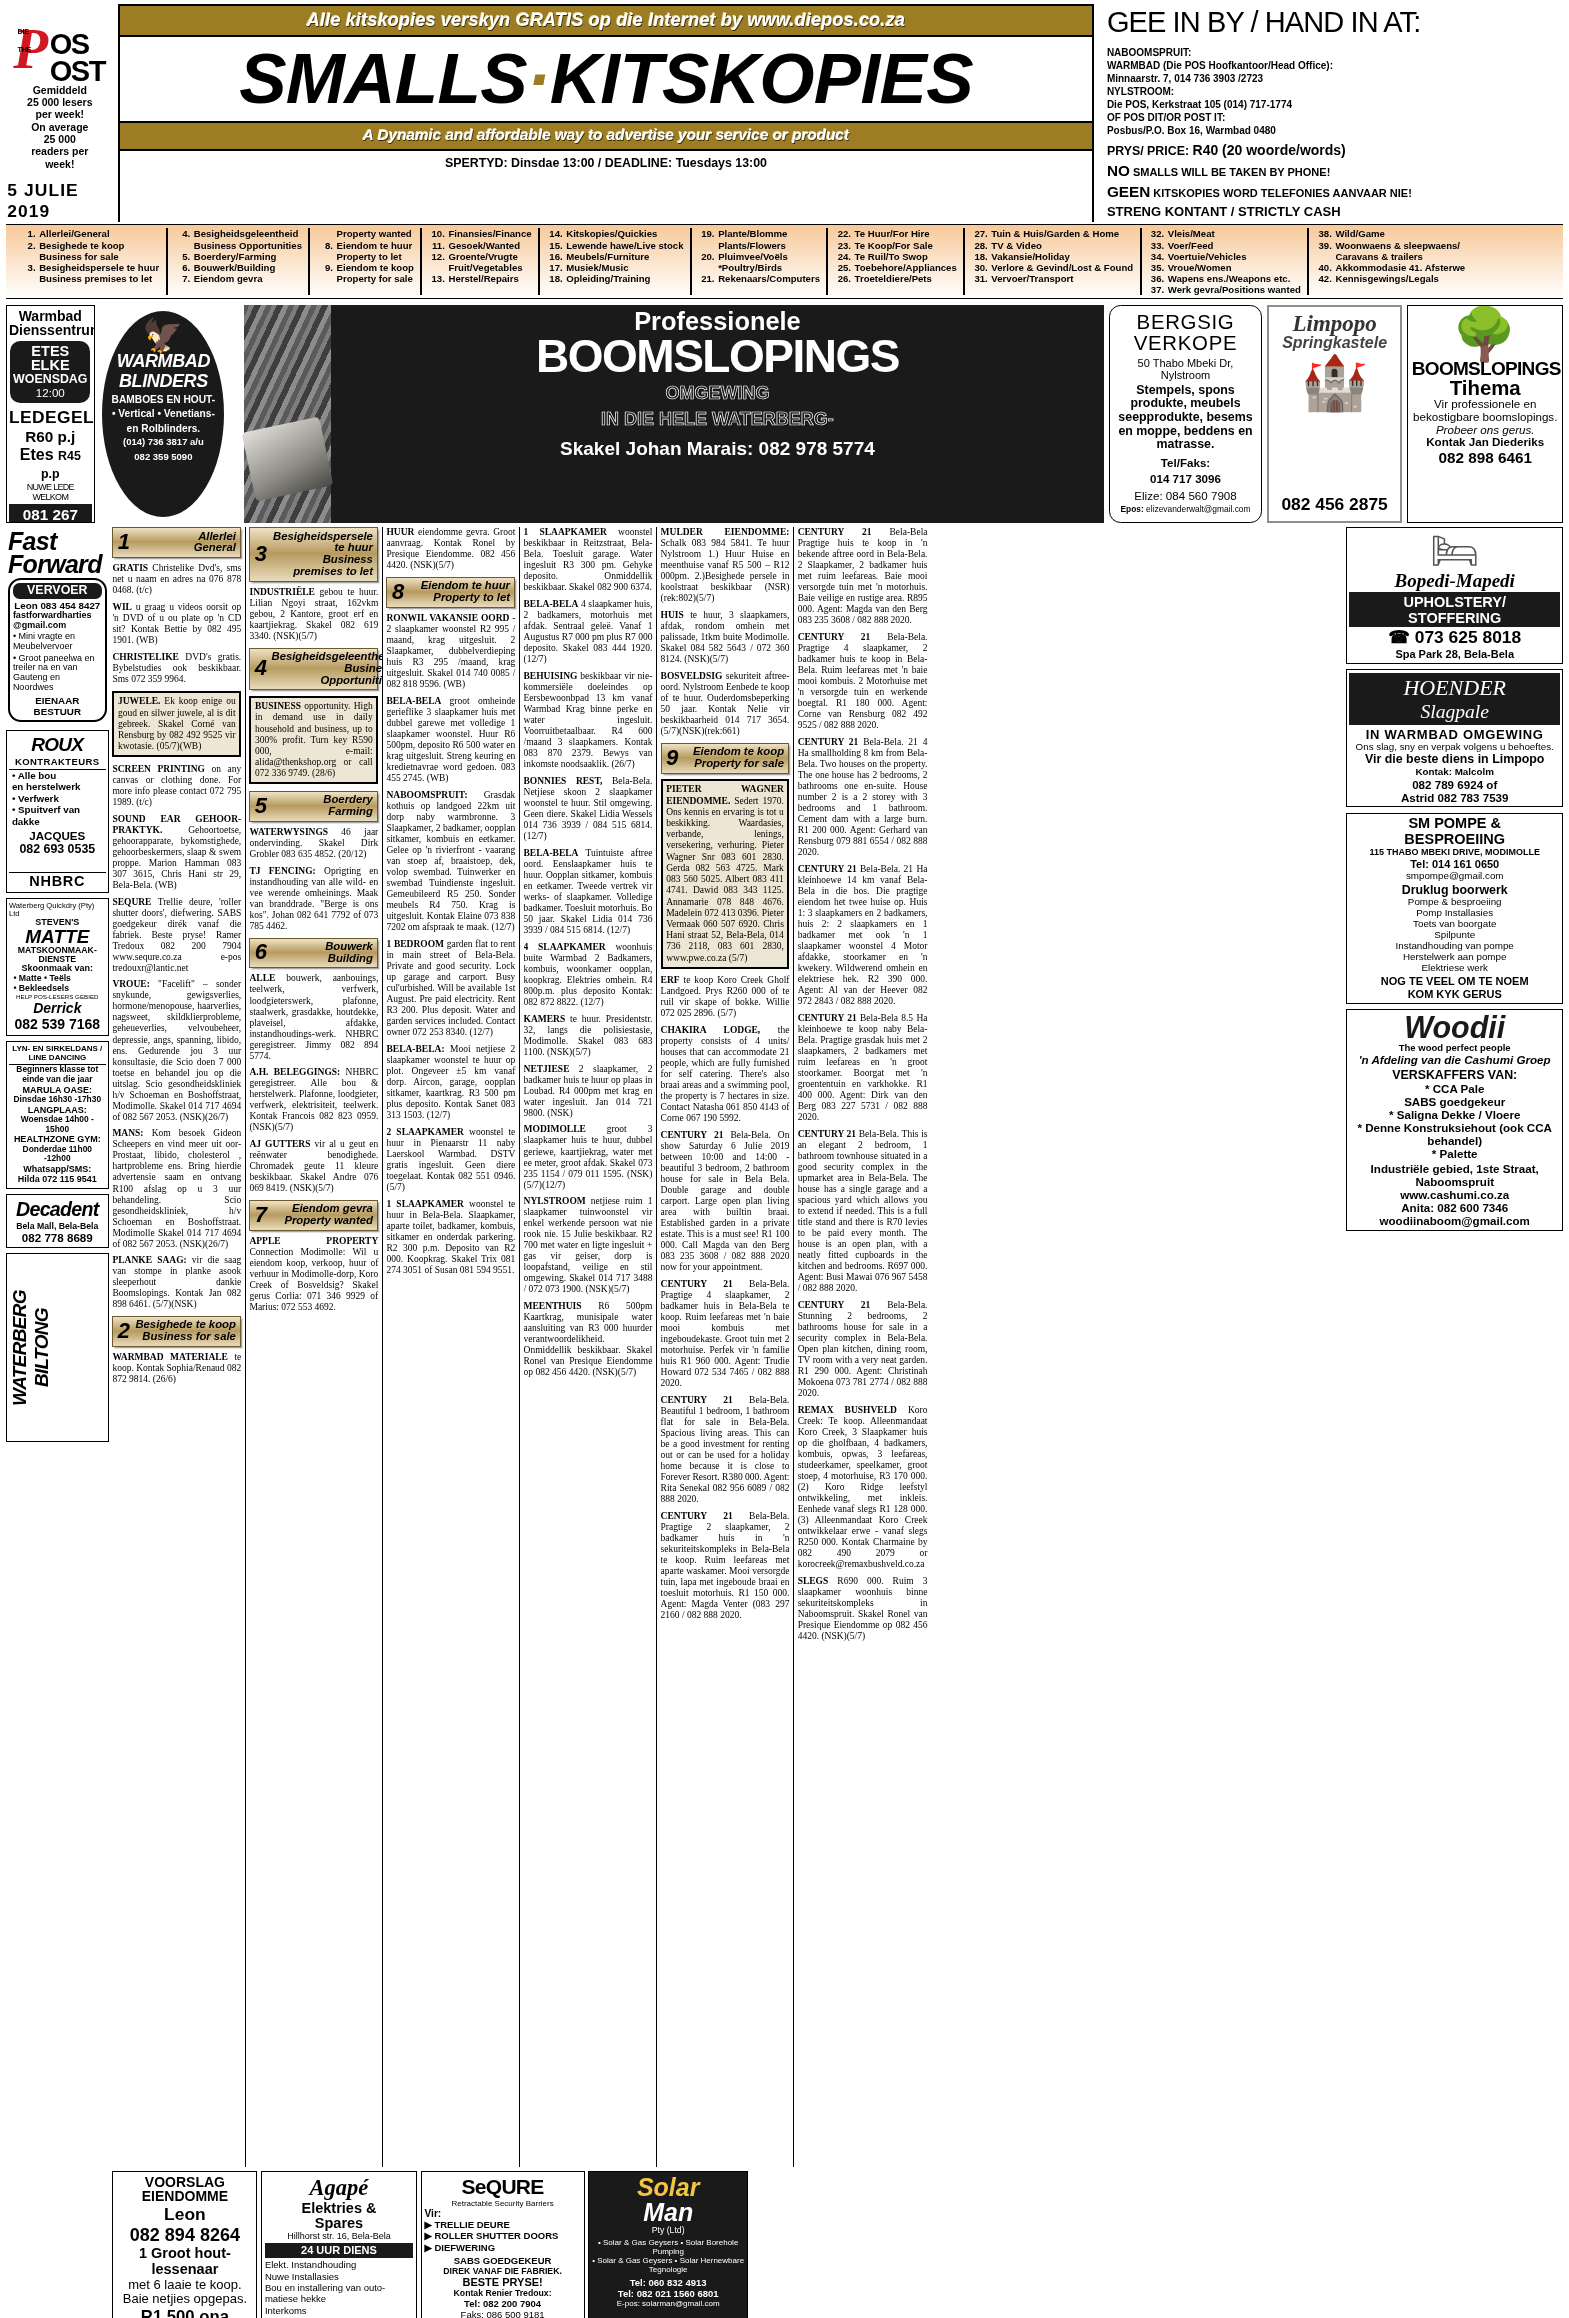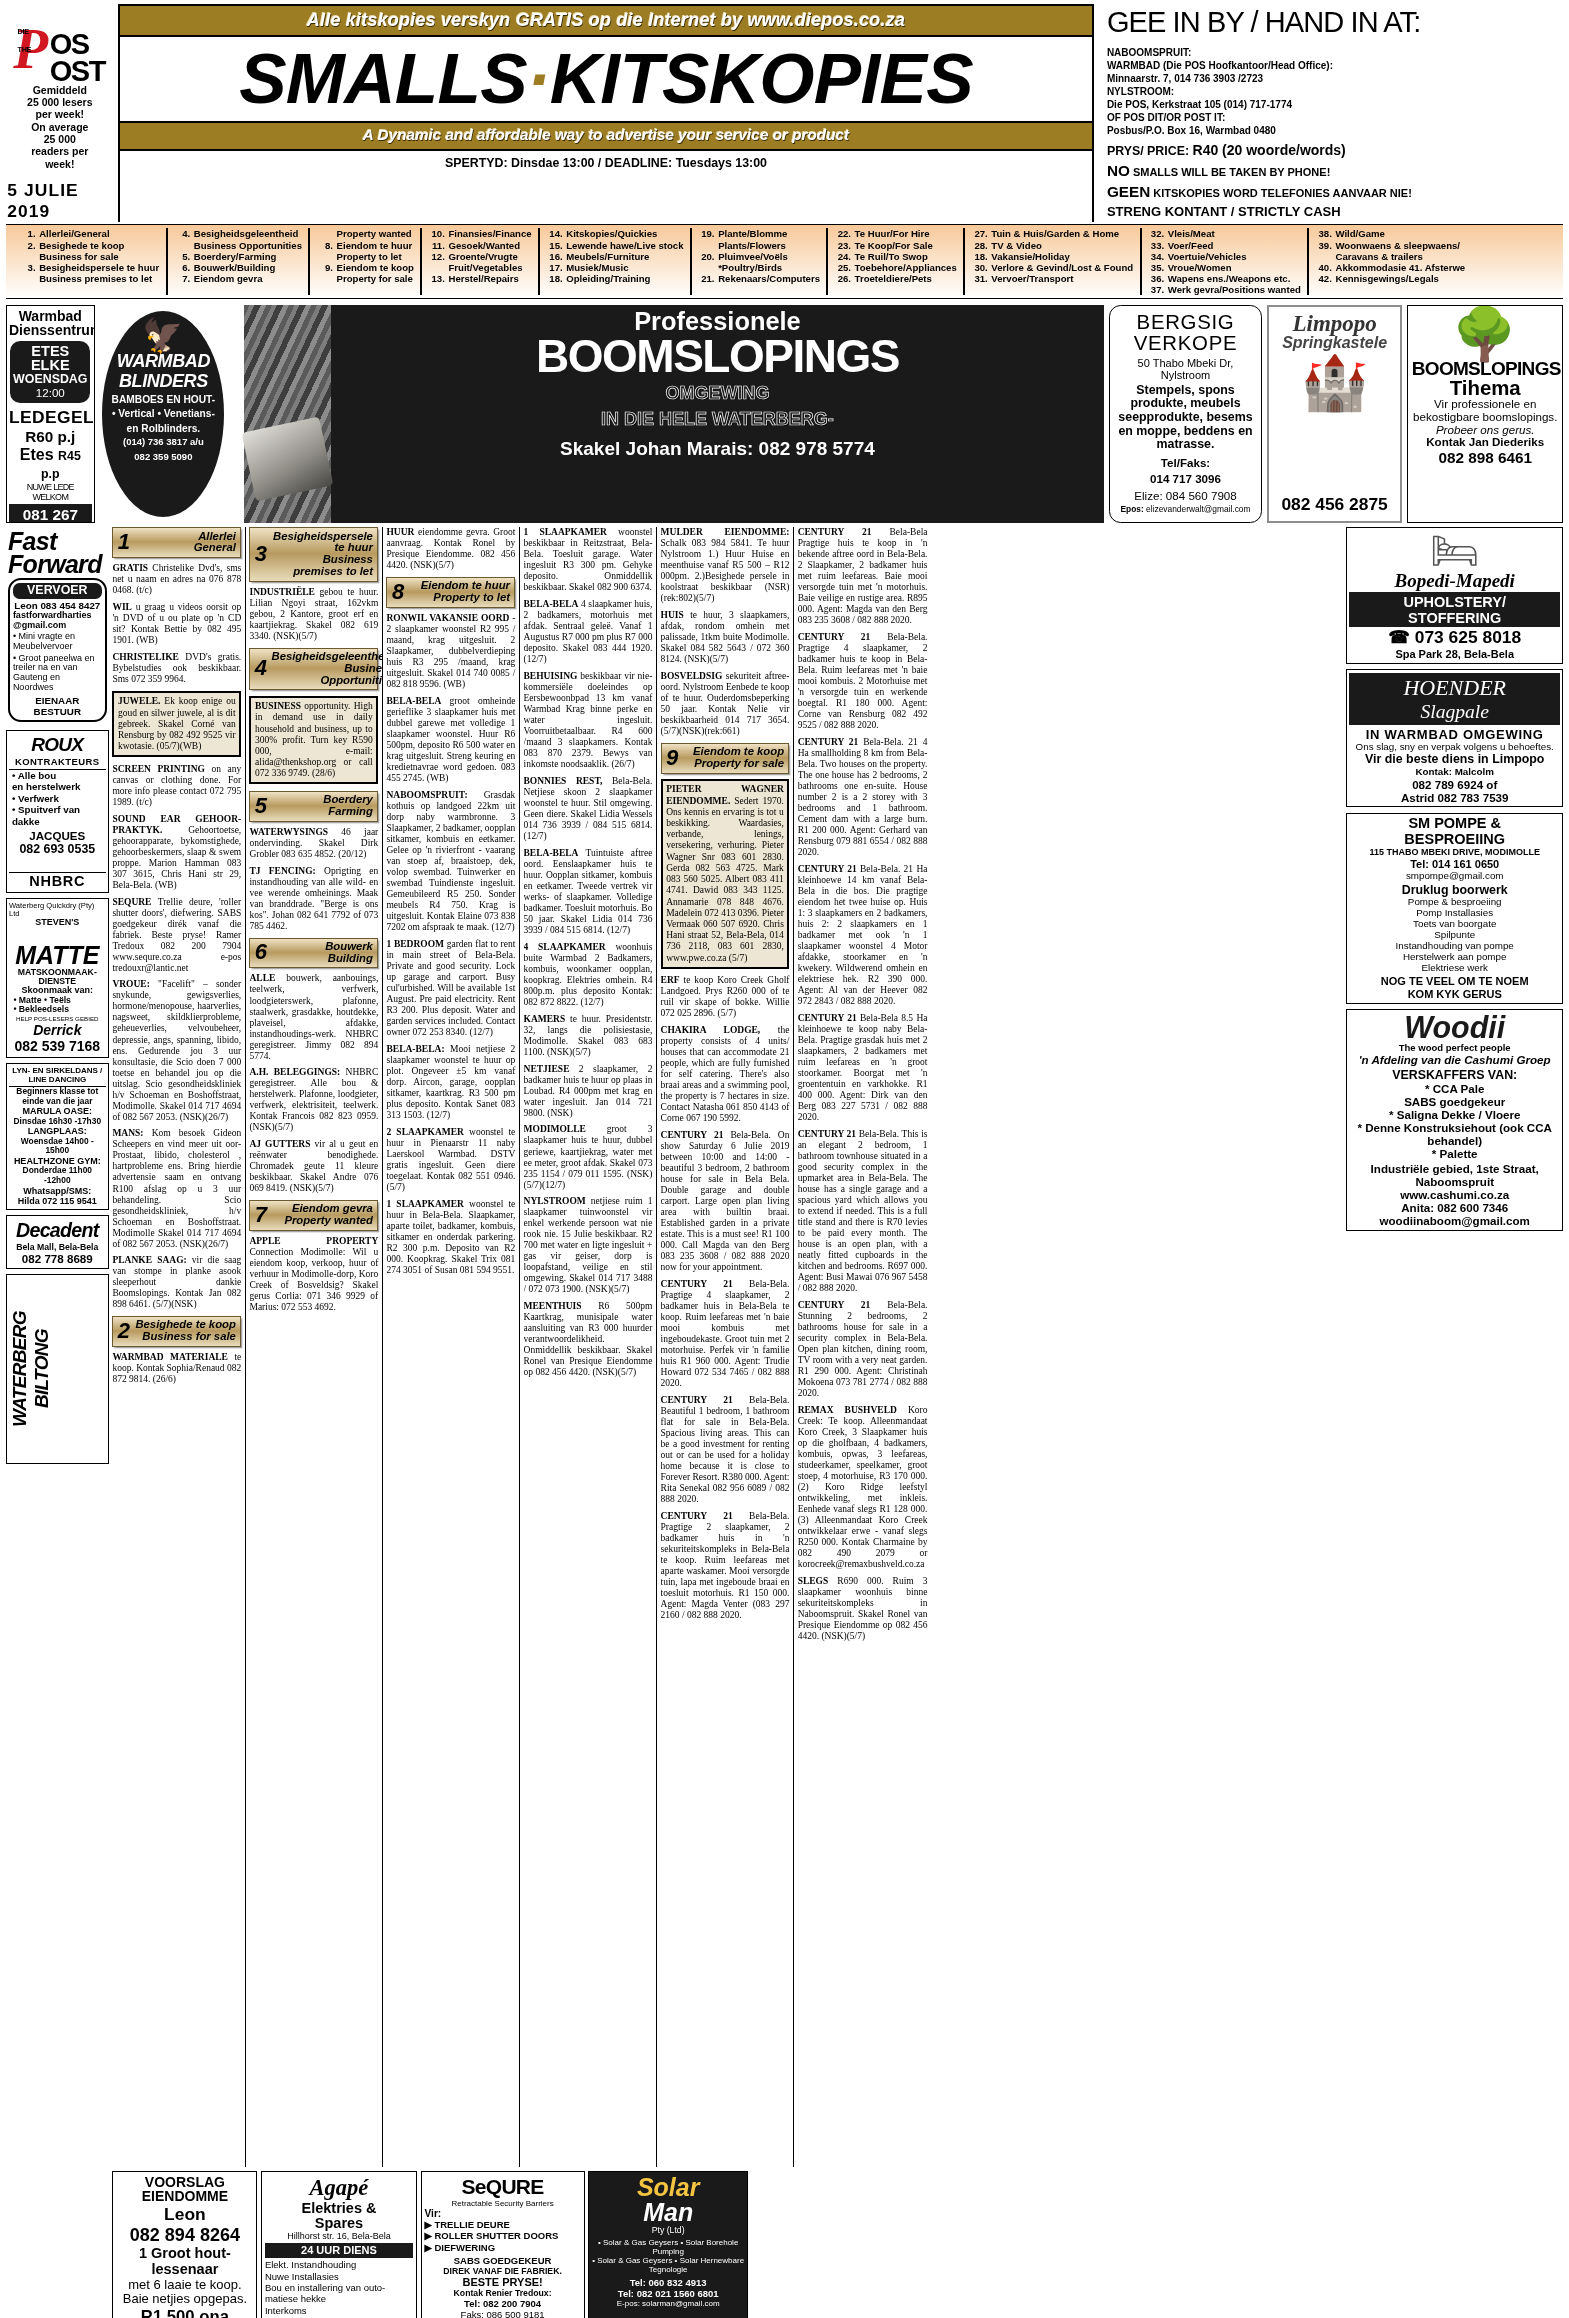--- a/index.html
+++ b/index.html
@@ -181,21 +181,21 @@
   .ff-own { font-size:9.8px; font-weight:700; text-align:center; margin-top:1.5px;}
 
   .roux .logo { font-size:19px; font-weight:900; font-style:italic; letter-spacing:-0.7px;}
   .roux .sub { font-size:9.5px; font-weight:900; letter-spacing:0.4px; border-bottom:1.5px solid #000; padding-bottom:1.5px;}
   .roux .li { font-size:9.8px; font-weight:700; text-align:left; padding-left:2.9px; line-height:1.18;}
   .roux .nm { font-size:11.6px; font-weight:700; margin-top:2.2px;}
   .roux .ph { font-size:12.4px; font-weight:900;}
   .roux .nh { font-size:14.5px; font-weight:700; letter-spacing:0.7px; border-top:0.7px solid #000; margin-top:16px;}
 
   .matte .q { font-size:7.6px; text-align:left; line-height:1.05;}
-  .matte .big { font-size:25px; font-weight:900; font-style:italic; line-height:.95;margin-top:16px;}
+  .matte .big { font-size:19px; font-weight:900; font-style:italic; line-height:.95;}
   .matte .l2 { font-size:8.7px; font-weight:900; line-height:1.05;}
   .matte .l3 { font-size:9px; font-weight:700; line-height:1.08;}
   .matte .li { font-size:8.7px; font-weight:700; text-align:left; padding-left:4.4px; line-height:1.12;}
   .matte .tiny { font-size:6.2px; }
   .matte .nm { font-size:14px; font-weight:900; font-style:italic;}
   .matte .ph { font-size:14px; font-weight:900;}
 
   .lyn .hd { font-size:8px; font-weight:700; line-height:1.1; border-bottom:0.7px solid #000; padding-bottom:1.5px;}
   .lyn .l { font-size:8.4px; font-weight:700; line-height:1.15;}
   .lyn .b { font-size:9px; font-weight:900; line-height:1.15;}

